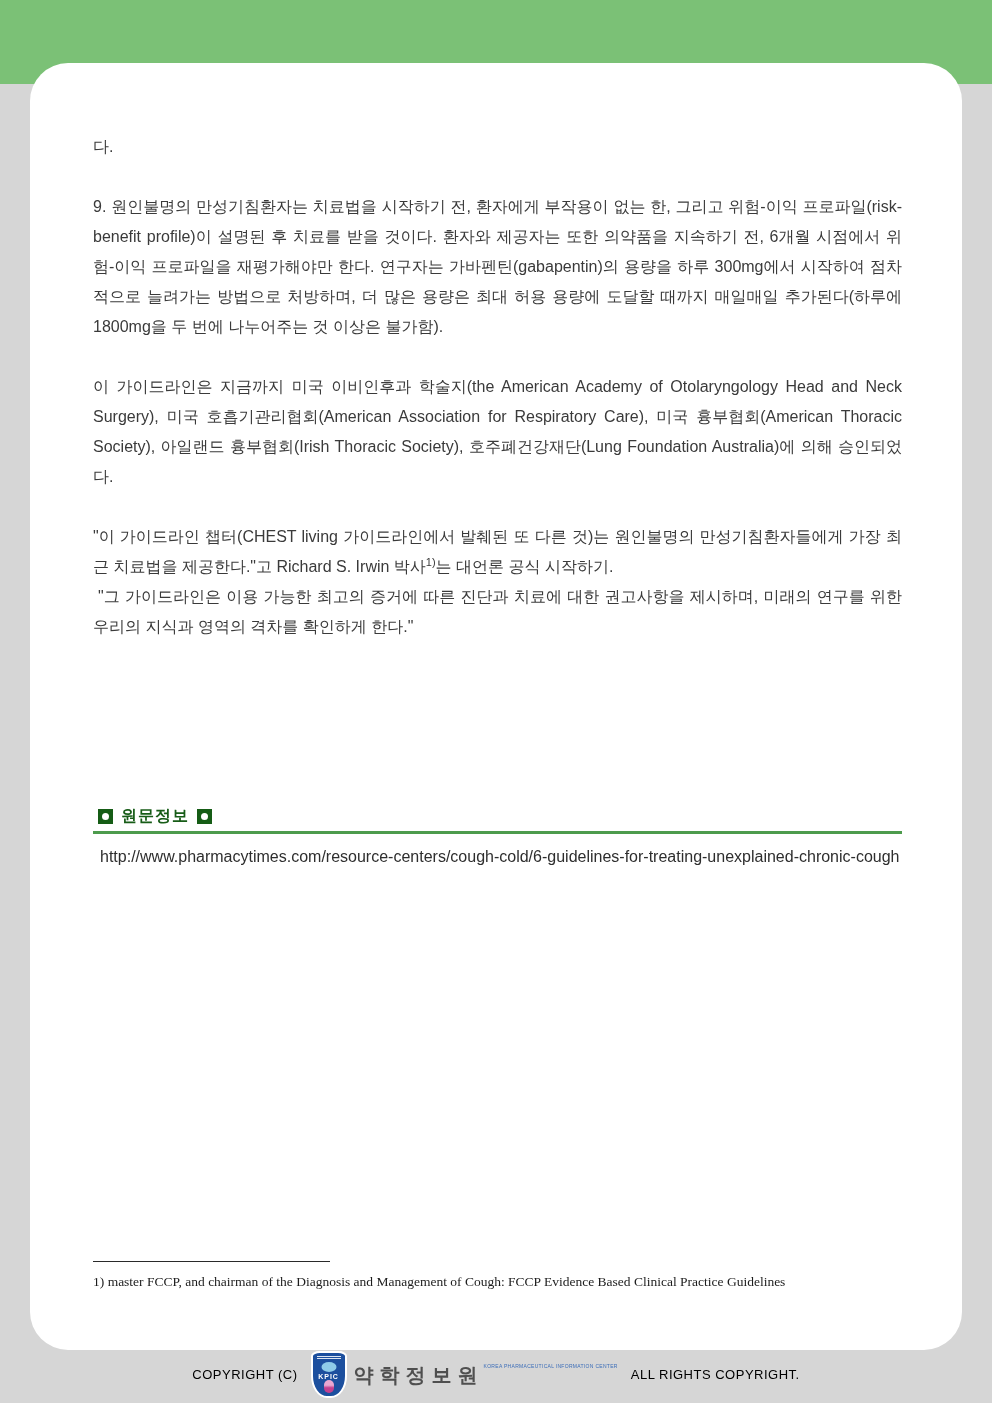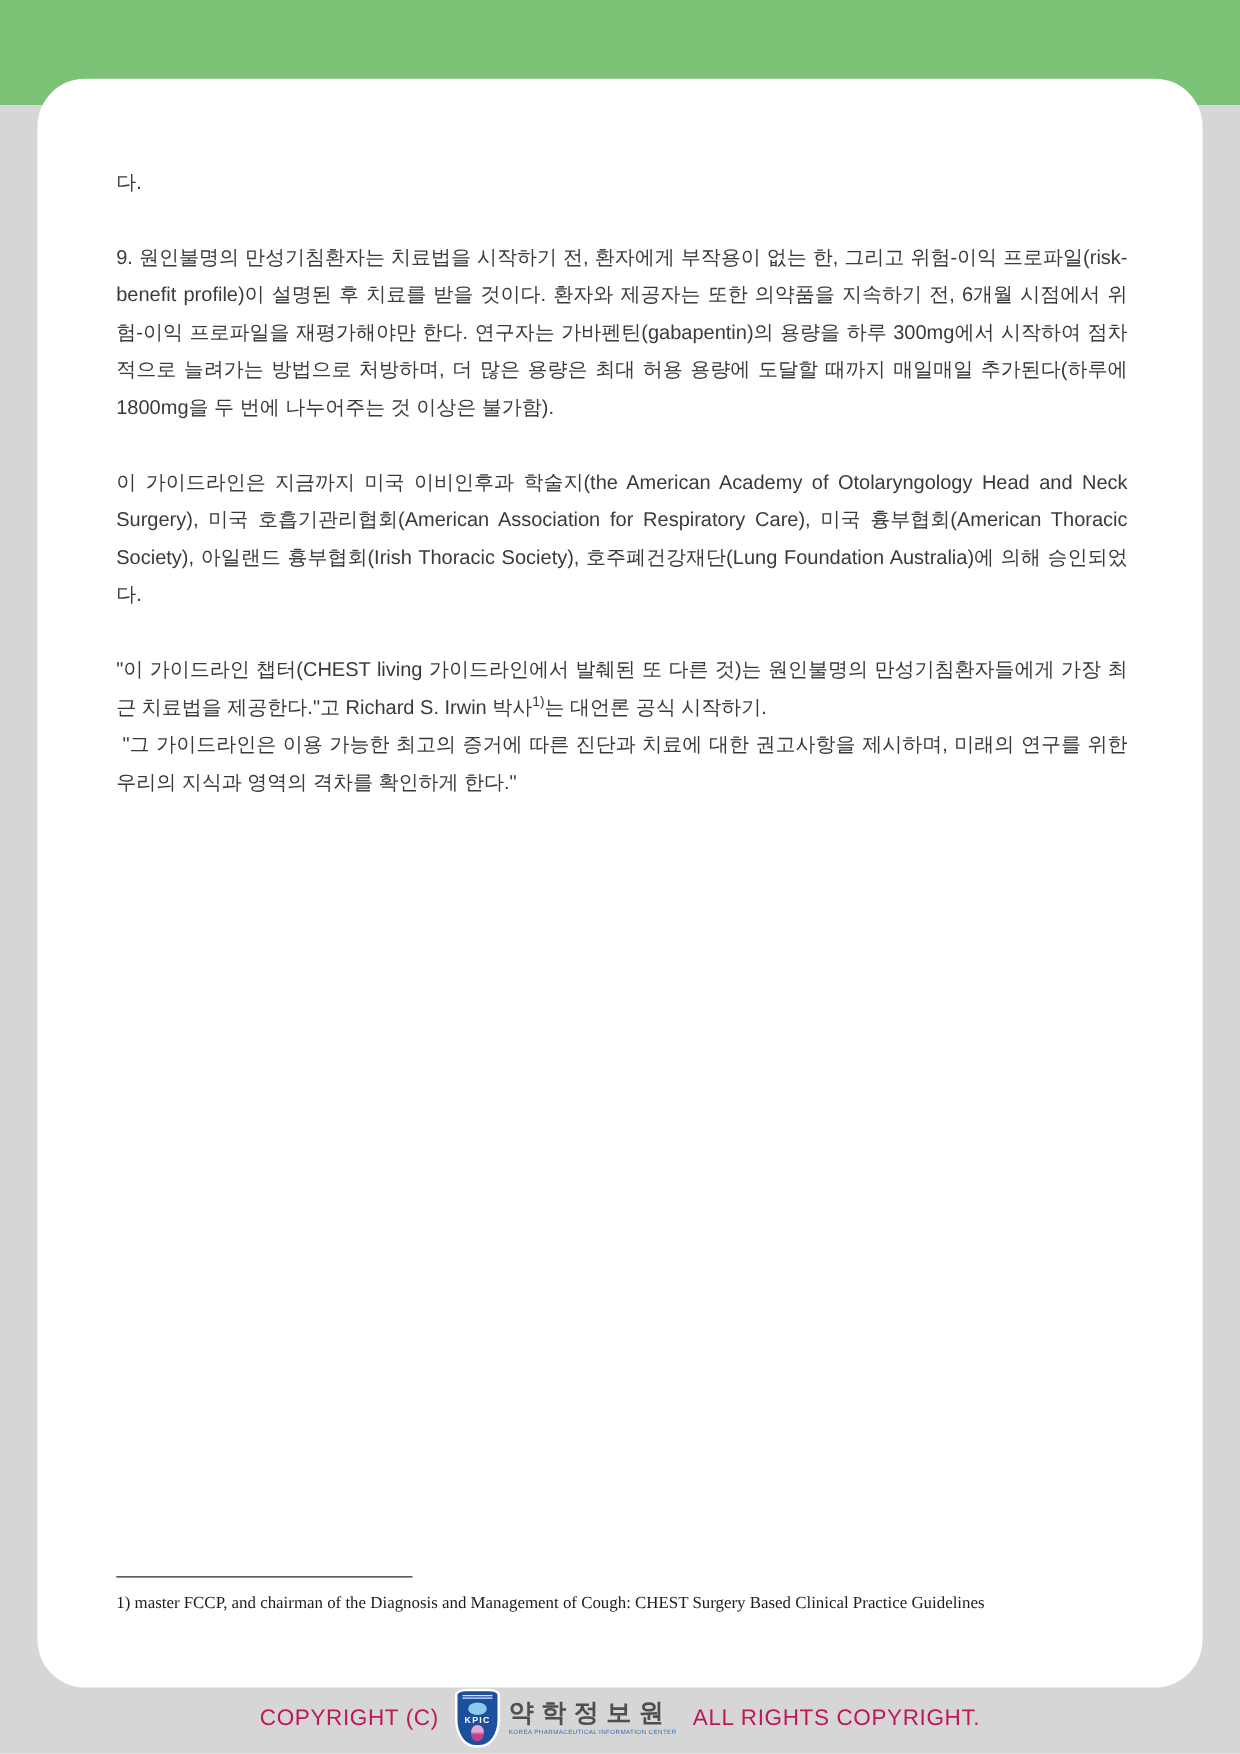--- a/index.html
+++ b/index.html
@@ -90,21 +90,21 @@
   }
 
   .footer {
     position: absolute; left: 0; top: 1351px;
     width: 100%;
     display: flex; align-items: center; justify-content: center;
     gap: 13px;
     z-index: 1;
   }
   .footer-text {
-    font-size: 18px; color: #be185d; letter-spacing: 0.5px;
+    font-size: 13px; color: #000000; letter-spacing: 0.5px;
   }
   .kpic-logo { display: flex; align-items: center; gap: 7px; }
   .kpic-shield {
     width: 36px; height: 47px;
     background: #1c4f9e;
     border: 2px solid #ffffff;
     border-radius: 9px 9px 16px 16px / 5px 5px 22px 22px;
     position: relative;
     padding-top: 2px;
     flex: 0 0 auto;
@@ -118,21 +118,21 @@
     position: absolute; top: 20px; left: 0; width: 100%;
     text-align: center; color: #ffffff;
     font-size: 7px; font-weight: bold; letter-spacing: 1px;
   }
   .shield-capsule {
     position: absolute; bottom: 3px; left: 50%; transform: translateX(-50%);
     width: 10px; height: 13px;
     background: linear-gradient(#e8a7d0 40%, #c2408f 60%);
     border-radius: 5px;
   }
-  .logo-names { display: flex; flex-direction: column; }
+  .logo-names { display: flex; flex-direction: row; }
   .logo-korean {
     font-size: 20px; font-weight: 600; color: #4f4f4f;
     letter-spacing: 6px; line-height: 24px; white-space: nowrap;
   }
   .logo-english {
     font-size: 5px; color: #3b6db8; letter-spacing: 0.3px;
     line-height: 7px; white-space: nowrap;
   }
 </style>
 </head>
@@ -146,24 +146,37 @@
 
   <p class="doc-para">9. 원인불명의 만성기침환자는 치료법을 시작하기 전, 환자에게 부작용이 없는 한, 그리고 위험-이익 프로파일(risk-benefit profile)이 설명된 후 치료를 받을 것이다. 환자와 제공자는 또한 의약품을 지속하기 전, 6개월 시점에서 위험-이익 프로파일을 재평가해야만 한다. 연구자는 가바펜틴(gabapentin)의 용량을 하루 300mg에서 시작하여 점차적으로 늘려가는 방법으로 처방하며, 더 많은 용량은 최대 허용 용량에 도달할 때까지 매일매일 추가된다(하루에 1800mg을 두 번에 나누어주는 것 이상은 불가함).</p>
 
 
   <p class="doc-para">이 가이드라인은 지금까지 미국 이비인후과 학술지(the American Academy of Otolaryngology Head and Neck Surgery), 미국 호흡기관리협회(American Association for Respiratory Care), 미국 흉부협회(American Thoracic Society), 아일랜드 흉부협회(Irish Thoracic Society), 호주폐건강재단(Lung Foundation Australia)에 의해 승인되었다.</p>
 
   <p class="doc-para"><span>"이 가이드라인 챕터(CHEST living 가이드라인에서 발췌된 또 다른 것)는 원인불명의 만성기침환자들에게 가장 최근 치료법을 제공한다."고 Richard S. Irwin 박사</span><sup class="fn-ref">1)</sup><span>는 대언론 공식 시작하기.</span><br>
     <span class="quote-second-line">"그 가이드라인은 이용 가능한 최고의 증거에 따른 진단과 치료에 대한 권고사항을 제시하며, 미래의 연구를 위한 우리의 지식과 영역의 격차를 확인하게 한다."</span>
   </p>
 
+  <div class="source-section">
+    <div class="source-header">
+      <span class="bullet-square">
+          <span class="dot"></span>
+        </span>
+      <span class="source-label">원문정보</span>
+      <span class="bullet-square">
+          <span class="dot"></span>
+        </span>
+    </div>
+    <div class="source-underline"></div>
+    <span class="source-url">http://www.pharmacytimes.com/resource-centers/cough-cold/6-guidelines-for-treating-unexplained-chronic-cough</span>
+  </div>
 
   <div class="footnote">
     <div class="footnote-rule"></div>
-    <p class="footnote-text"><span>1)</span> <span>master FCCP, and chairman of the Diagnosis and Management of Cough: CHEST Surgery Based Clinical Practice Guidelines</span></p>
+    <p class="footnote-text"><span>1)</span> <span>master FCCP, and chairman of the Diagnosis and Management of Cough: FCCP Evidence Based Clinical Practice Guidelines</span></p>
   </div>
 
 </div>
 
 <div class="footer">
   <span class="footer-text">COPYRIGHT (C)</span>
 
   <div class="kpic-logo">
     <div class="kpic-shield">
       <div class="shield-line"></div>

